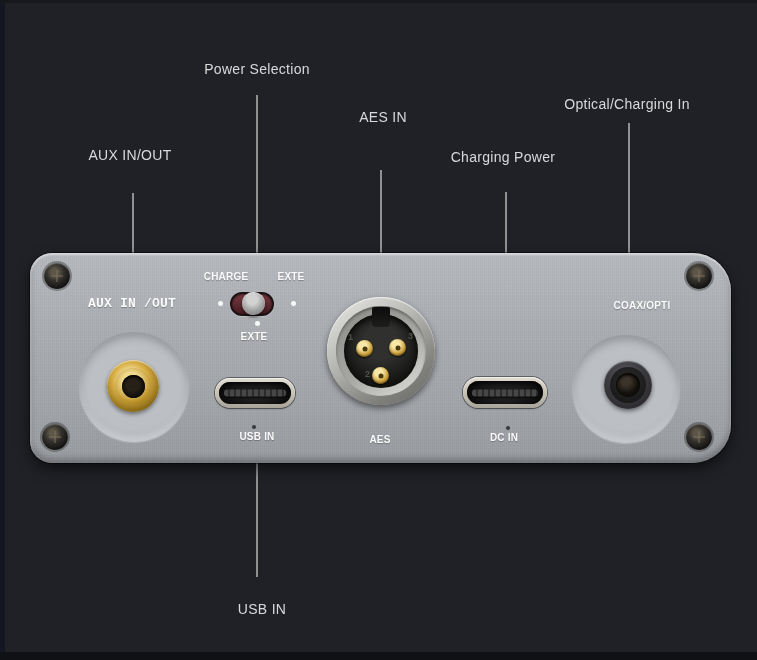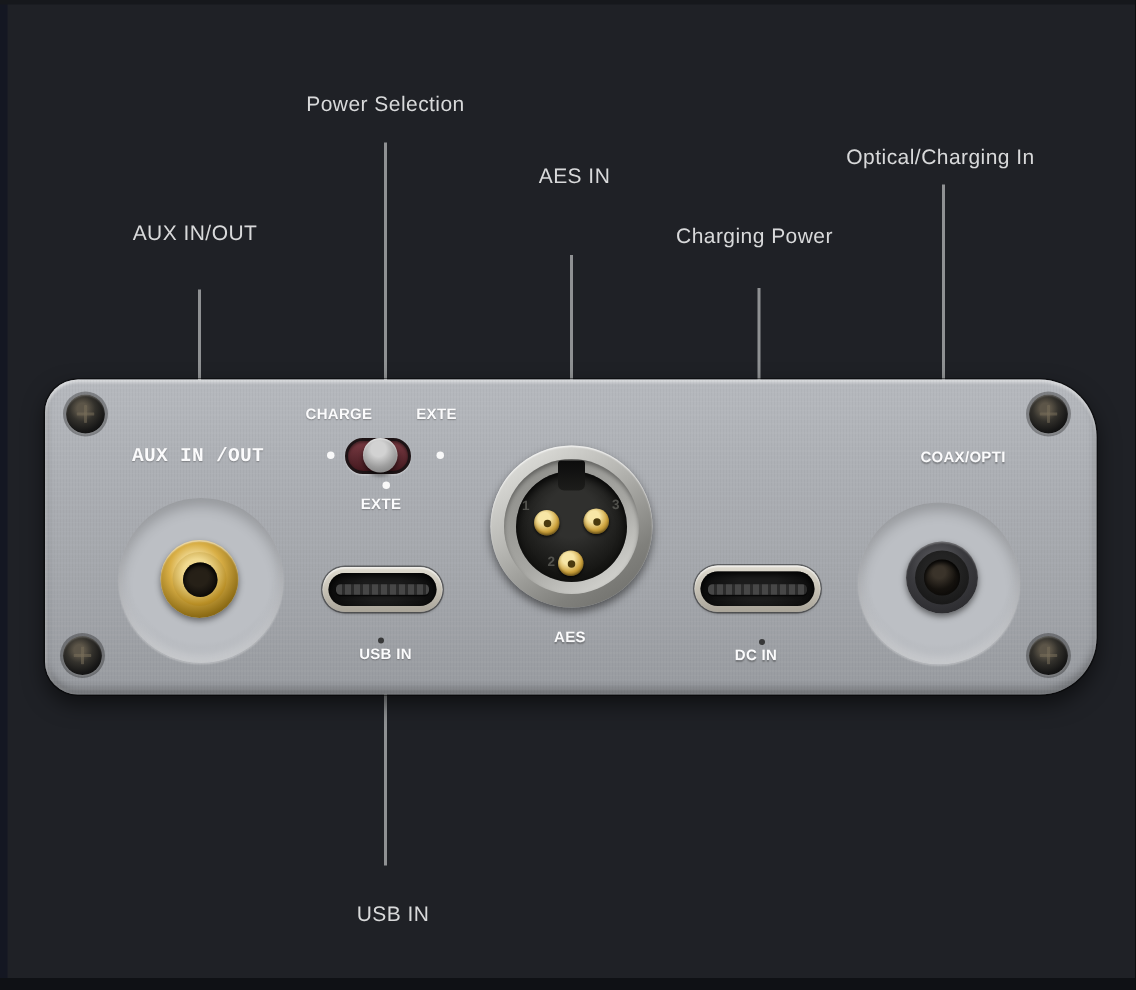--- a/index.html
+++ b/index.html
@@ -59,21 +59,21 @@
   .panel-text{
     position:absolute;color:#fbfbfc;font-weight:bold;font-size:10px;
     letter-spacing:.2px;transform:translateX(-50%);white-space:nowrap;
     text-shadow:0 1px 1px rgba(0,0,0,.28);
   }
   .t-aux{left:102px;top:43px;font-size:13px;font-family:Liberation Mono, monospace;}
   .t-charge{left:196px;top:18px;}
   .t-batt{left:261px;top:18px;}
   .t-exte{left:224px;top:78px;}
   .t-usb{left:227px;top:178px;}
-  .t-aes{left:350px;top:167px;}
+  .t-aes{left:350px;top:181px;}
   .t-dc{left:474px;top:179px;}
   .t-coax{left:612px;top:47px;}
 
   .screw{
     position:absolute;width:26px;height:26px;border-radius:50%;
     background:radial-gradient(circle at 42% 36%, #5c5548 0 16%, #33312c 38%, #161616 68%, #050505 100%);
     box-shadow:0 0 0 2px rgba(0,0,0,.3), inset 0 1px 1px rgba(255,255,255,.22), 0 1px 1px rgba(255,255,255,.25);
   }
   .screw::after{
     content:"";position:absolute;left:50%;top:50%;width:12px;height:12px;

